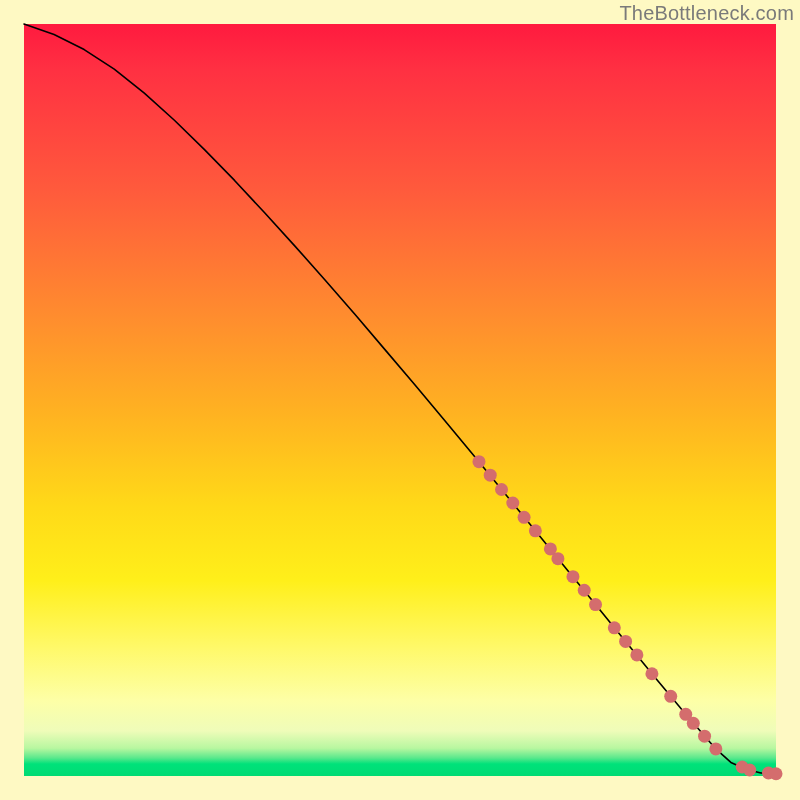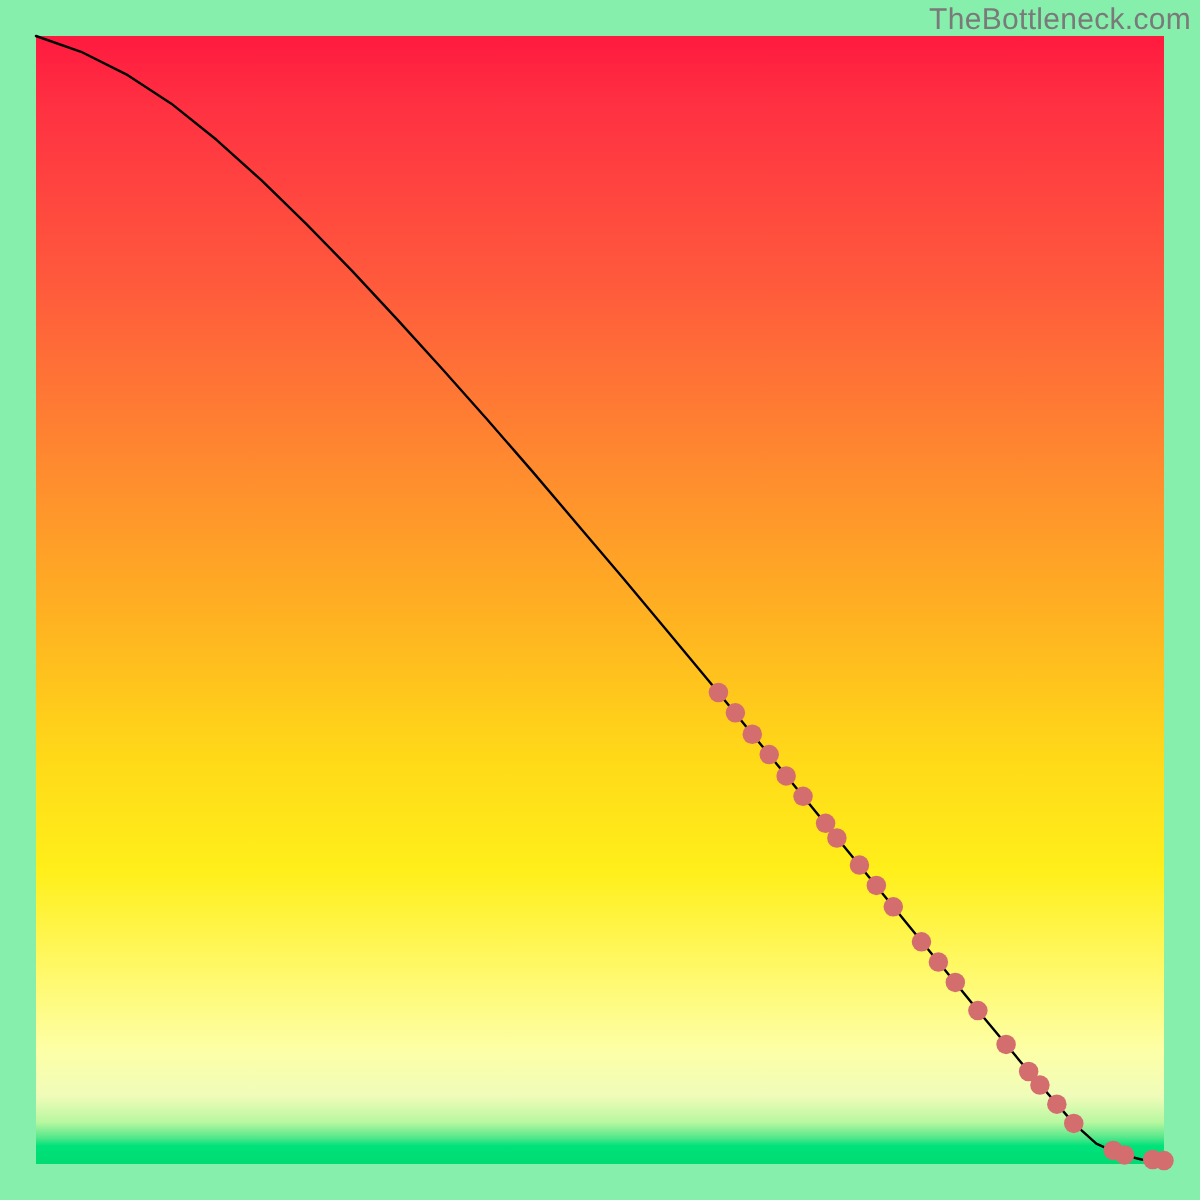--- a/index.html
+++ b/index.html
@@ -7,21 +7,21 @@
     padding: 0;
     width: 800px;
     height: 800px;
     background: #000;
     overflow: hidden;
   }
   .stage {
     position: relative;
     width: 800px;
     height: 800px;
-    background: #86efac;
+    background: #fef9c3;
   }
   .plot {
     position: absolute;
     left: 24px;
     top: 24px;
     width: 752px;
     height: 752px;
     
     background: linear-gradient(
       to bottom,

